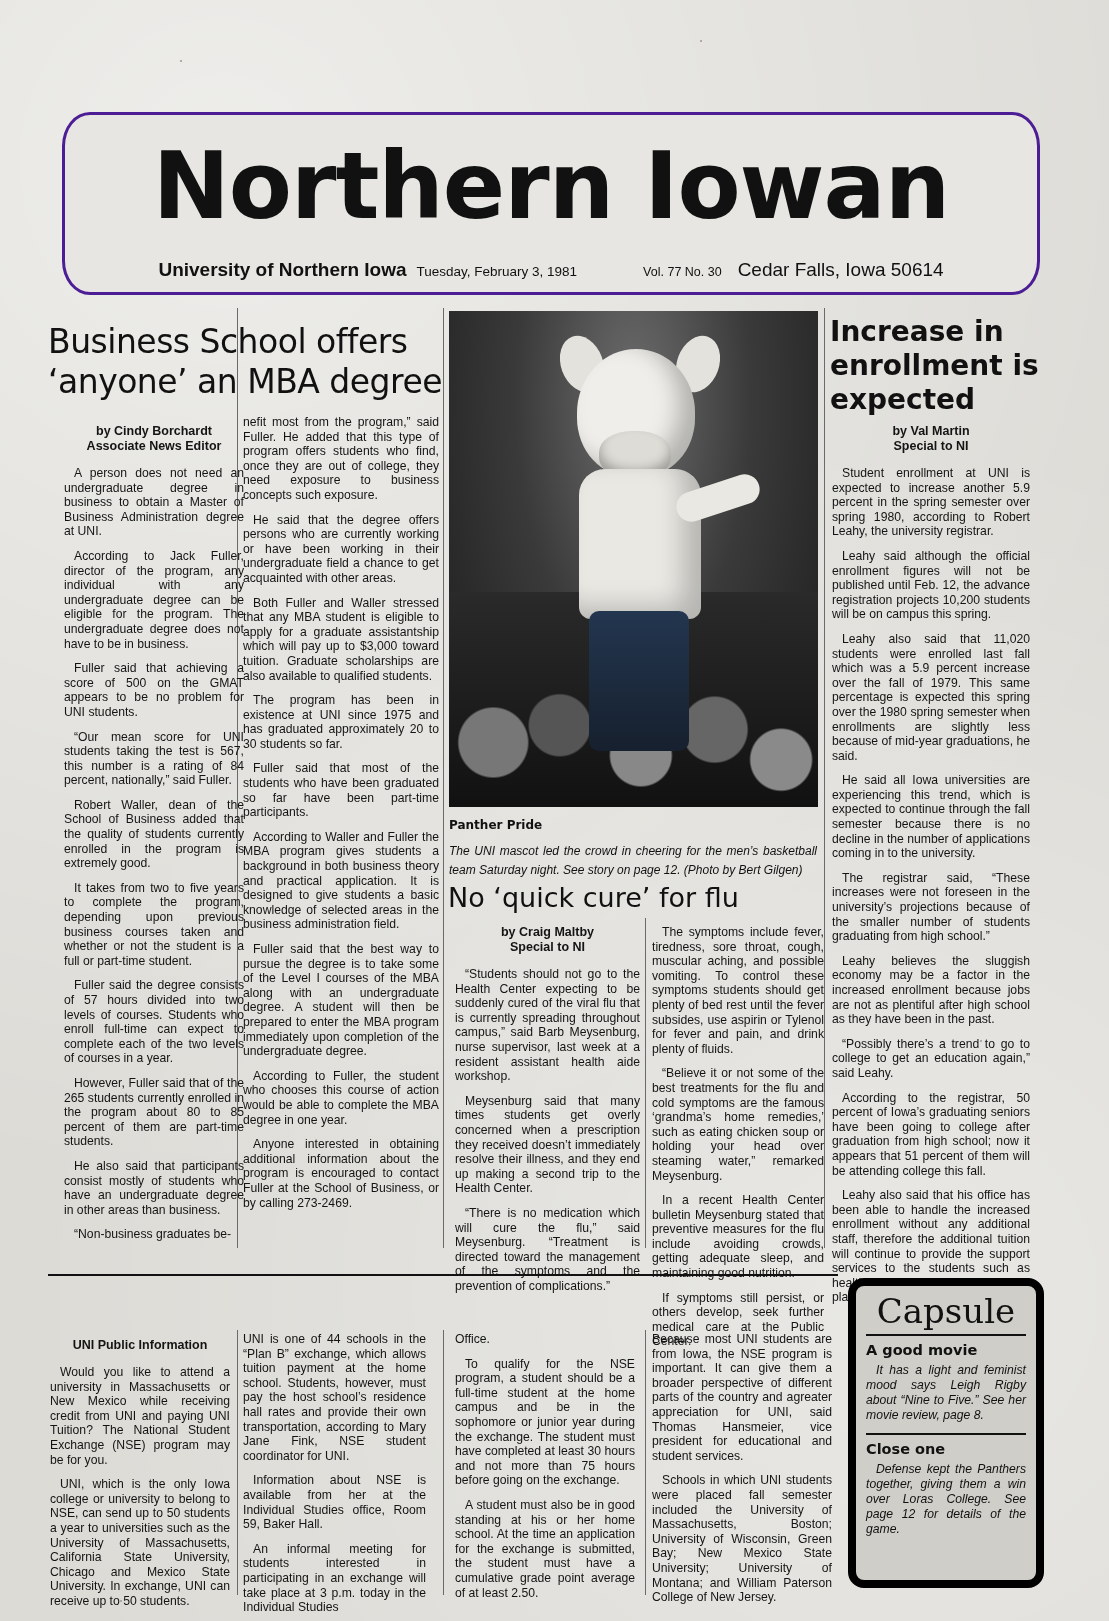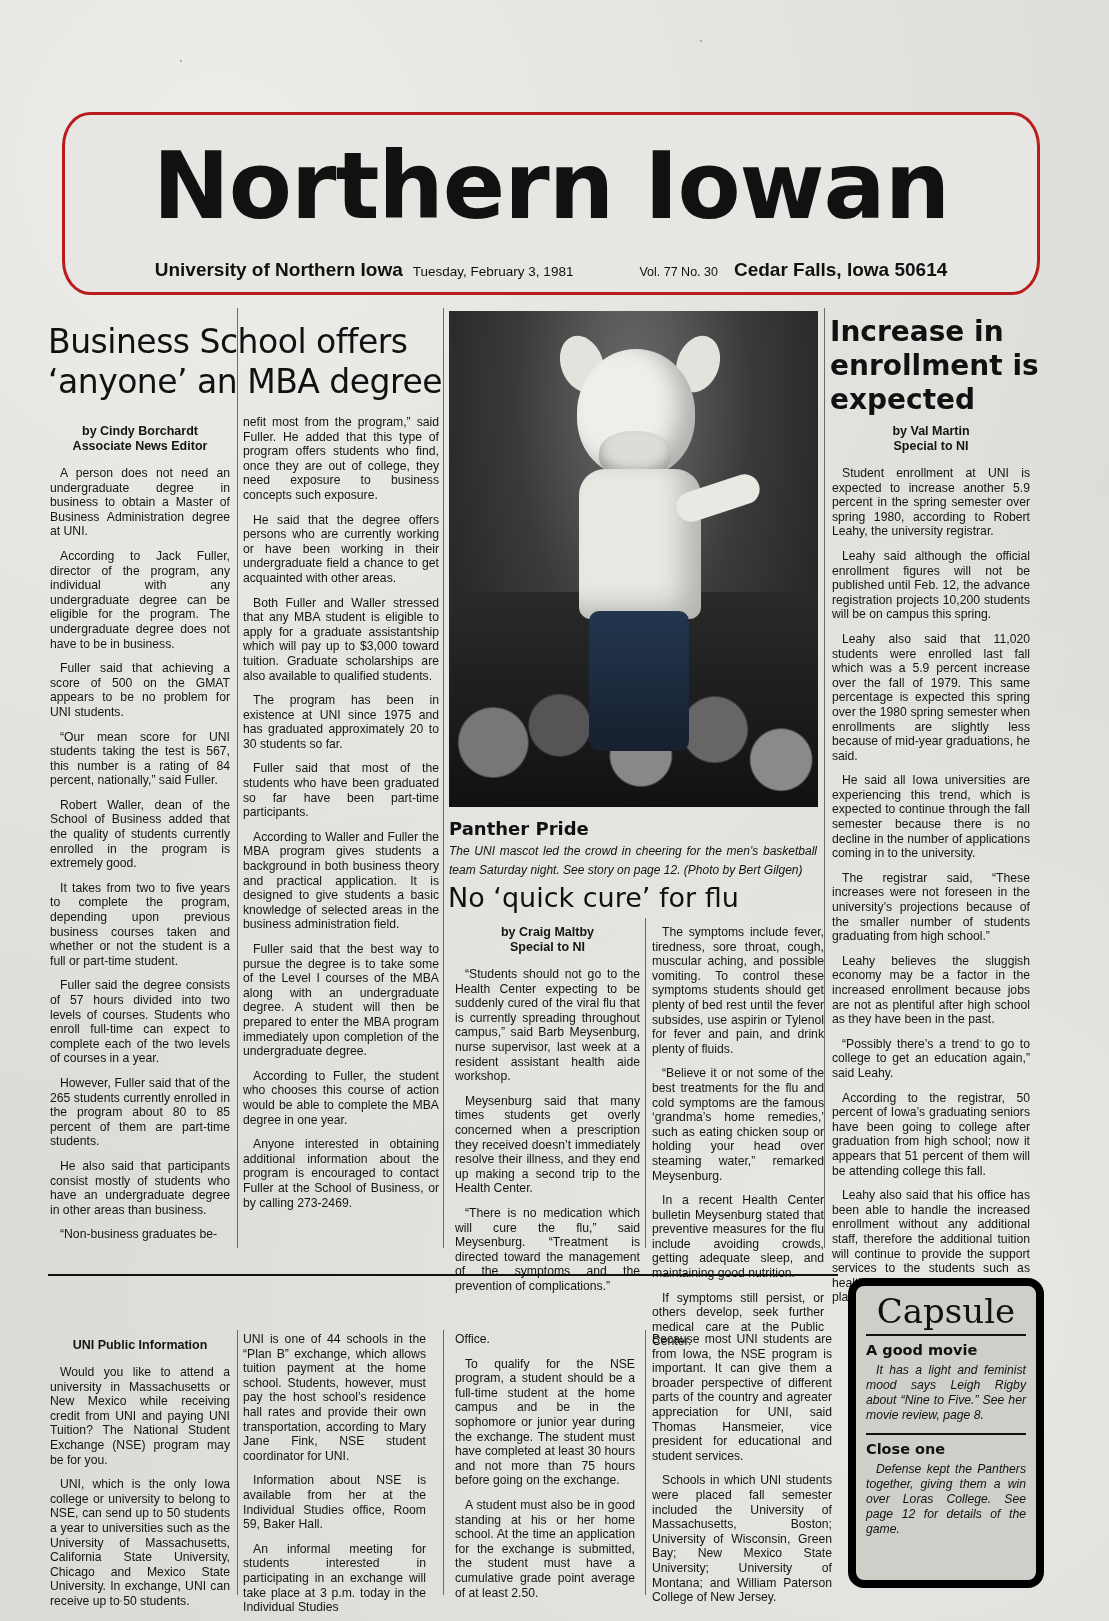--- a/index.html
+++ b/index.html
@@ -25,21 +25,21 @@
       radial-gradient(circle at 80% 80%, rgba(255,255,255,0.35), rgba(255,255,255,0) 55%),
       #dcdbd6;
   }
   
   .masthead {
     position: absolute;
     left: 62px;
     top: 112px;
     width: 978px;
     height: 183px;
-    border: 3px solid #b91c1c;
+    border: 3px solid #4c1d95;
     border-radius: 28px / 34px;
     background: #e7e6e2;
     box-sizing: border-box;
   }
   .masthead-title {
     text-align: center;
     font-family: "DejaVu Sans", sans-serif;
     font-weight: 700;
     font-size: 92px;
     letter-spacing: -1px;
@@ -54,21 +54,21 @@
     gap: 10px;
     margin-top: 26px;
     font-size: 17px;
   }
   .mh-univ {
     font-weight: 700;
     font-size: 19px;
   }
   .mh-date { font-size: 13.5px; }
   .mh-vol  { font-size: 12.5px; margin-left: 56px; }
-  .mh-city { font-weight: 700; font-size: 19px; margin-left: 6px; }
+  .mh-city { font-weight: 400; font-size: 19px; margin-left: 6px; }
 
   
   .col-text {
     font-family: "Liberation Sans", sans-serif;
     font-size: 12.2px;
     line-height: 14.6px;
     text-align: justify;
     color: #141414;
   }
   .col-text p { margin: 0 0 10px 0; text-indent: 10px; }
@@ -85,21 +85,21 @@
     position: absolute;
     left: 48px;
     top: 322px;
     width: 400px;
     font-family: "DejaVu Sans", sans-serif;
     font-size: 33px;
     line-height: 40px;
     font-weight: 400;
     letter-spacing: -0.5px;
   }
-  .col-mba-1 { position: absolute; left: 50px; top: 424px; width: 180px; }
+  .col-mba-1 { position: absolute; left: 64px; top: 424px; width: 180px; }
   .col-mba-2 { position: absolute; left: 243px; top: 415px; width: 196px; }
 
   
   .photo {
     position: absolute;
     left: 449px;
     top: 311px;
     width: 369px;
     height: 496px;
     background: #2b2b2b;
@@ -159,21 +159,21 @@
     position: absolute; left: 226px; top: 172px;
     width: 86px; height: 30px;
     background: #e9e8e3; border-radius: 16px;
     transform: rotate(-18deg);
   }
   .photo-caption-title {
     position: absolute;
     left: 449px; top: 818px;
     font-family: "DejaVu Sans", sans-serif;
     font-weight: 700;
-    font-size: 18px;
+    font-size: 12px;
   }
   .photo-caption {
     position: absolute;
     left: 449px; top: 842px; width: 368px;
     font-size: 12px;
     line-height: 19px;
     font-style: italic;
     text-align: justify;
   }
 

